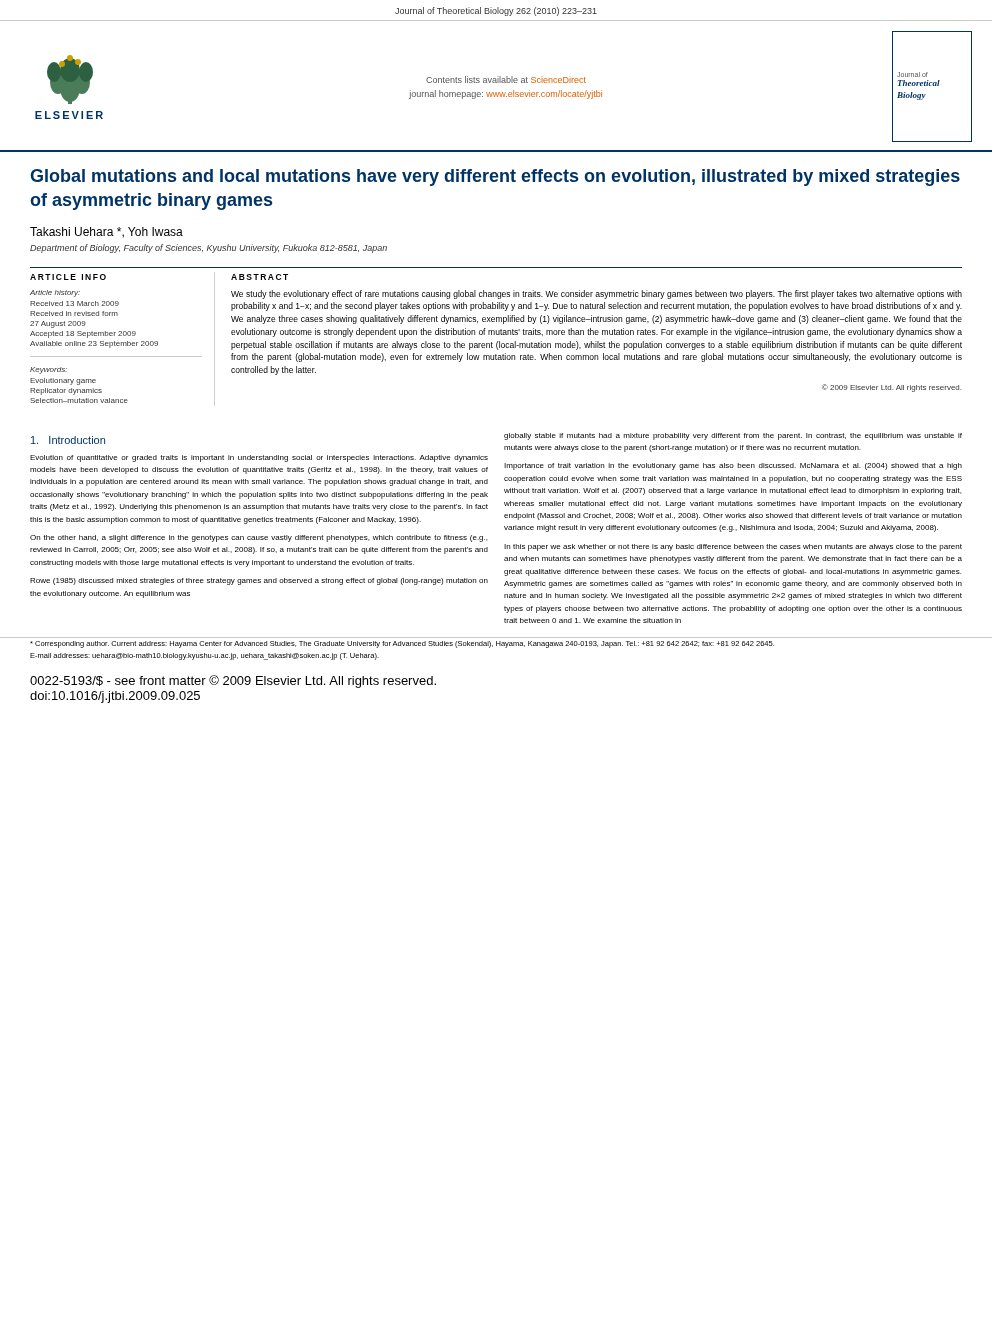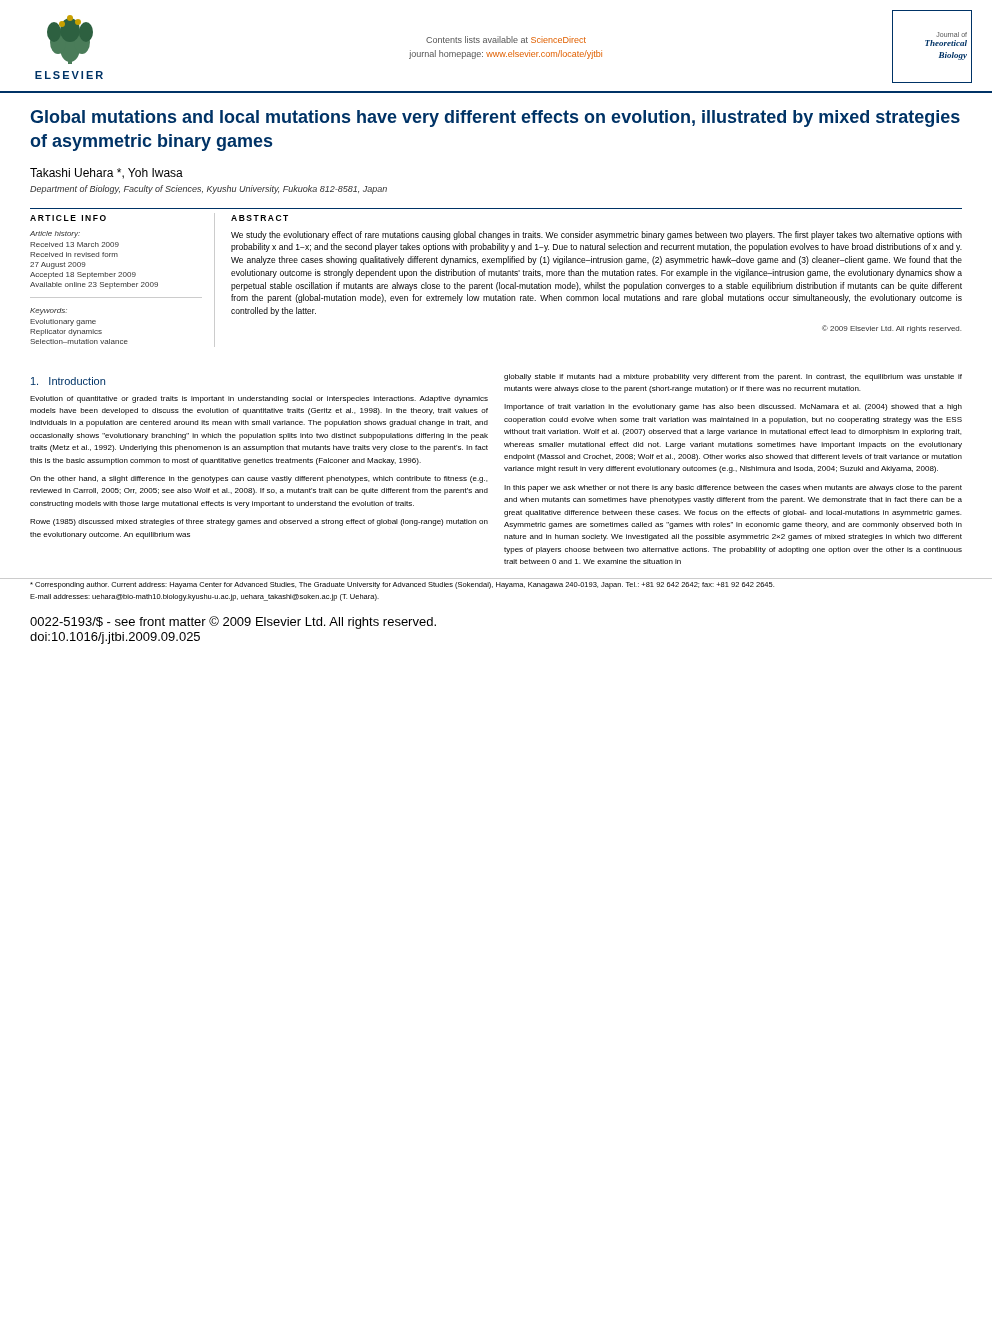--- a/index.html
+++ b/index.html
@@ -91,25 +91,25 @@
       margin-top: 4px;
     }
 
     .homepage-link {
       color: #e06000;
       text-decoration: none;
     }
 
     .journal-badge {
       width: 80px;
-      height: 73px;
+      height: 111px;
       border: 1px solid #003366;
       display: flex;
       flex-direction: column;
-      align-items: flex-end;
+      align-items: flex-start;
       justify-content: center;
       padding: 4px;
       background: #fff;
     }
 
     .badge-journal {
       font-family: Arial, sans-serif;
       font-size: 7px;
       color: #555;
       text-align: center;
@@ -276,20 +276,23 @@
       font-size: 13px;
       color: #000;
       margin-top: 12px;
     }
   </style>
 </head>
 <body>
 
 <div class="page-wrapper">
 
+  <div class="top-bar">
+    <span>Journal of Theoretical Biology 262 (2010) 223–231</span>
+  </div>
 
   <div class="header-section">
 
     <div class="elsevier-logo">
       <svg class="elsevier-tree" viewBox="0 0 60 55">
 
         <rect x="28" y="42" width="4" height="10" fill="#4a7c59"></rect>
 
         <ellipse cx="30" cy="36" rx="10" ry="14" fill="#4a7c59"></ellipse>
         <ellipse cx="18" cy="30" rx="8" ry="12" fill="#4a7c59"></ellipse>

